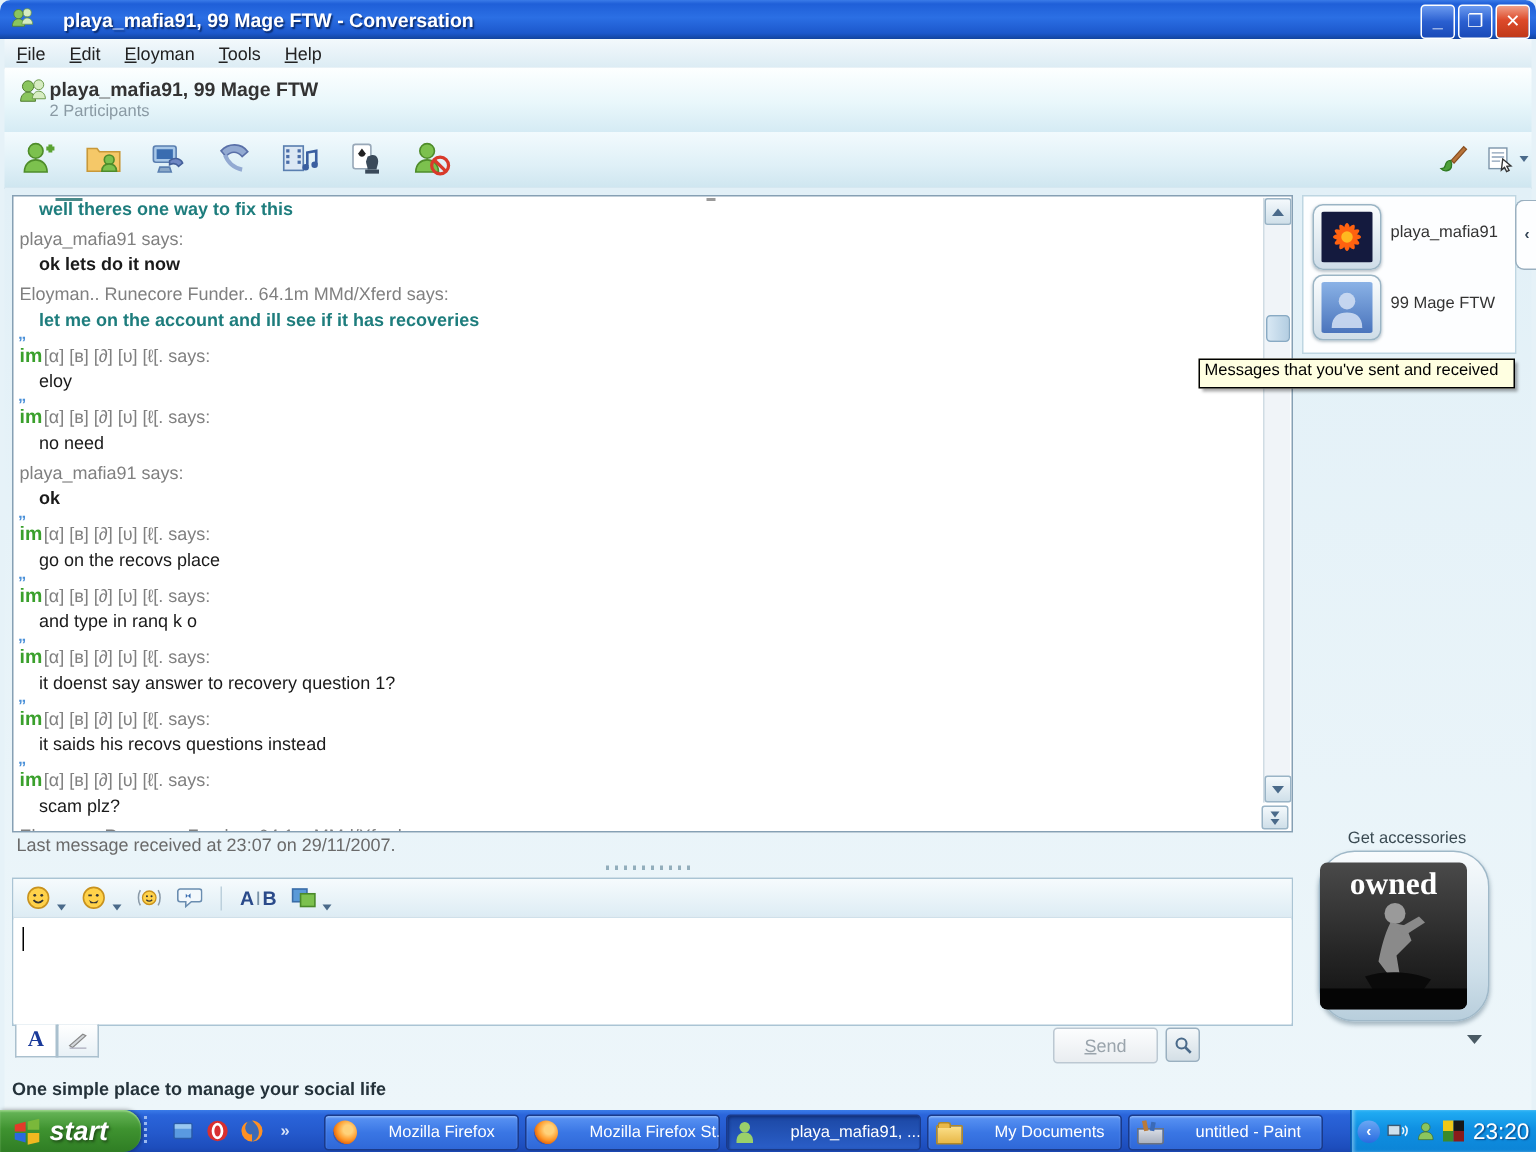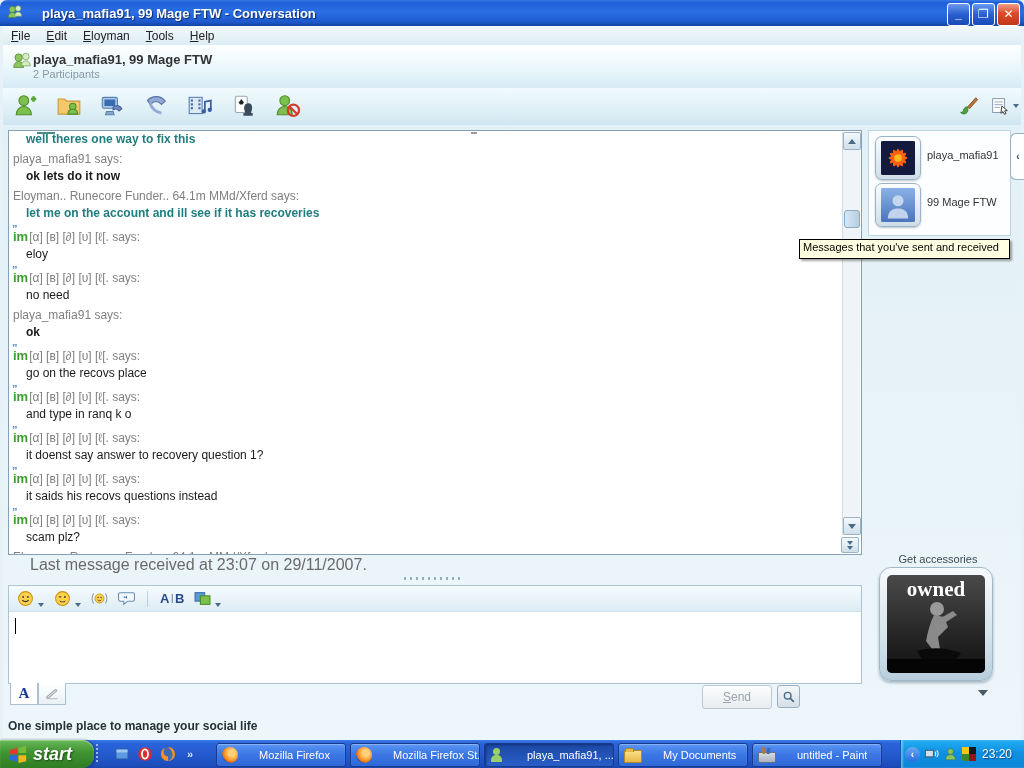--- a/index.html
+++ b/index.html
@@ -62,21 +62,21 @@
   .tri-up{width:0;height:0;border-left:4px solid transparent;border-right:4px solid transparent;
     border-bottom:5px solid #4a6a8a;}
   .tri-dn{width:0;height:0;border-left:4px solid transparent;border-right:4px solid transparent;
     border-top:5px solid #4a6a8a;}
   .sthumb{position:absolute;left:1px;top:78px;width:14px;height:16px;border:1px solid #88aac4;
     border-radius:3px;background:linear-gradient(90deg,#d8e8f4,#b4cee2);}
   .jumpdn{position:absolute;right:2px;top:406px;width:16px;height:14px;border:1px solid #9ab4c6;
     border-radius:2px;background:linear-gradient(180deg,#f4f9fc,#cfdfe9);
     display:flex;align-items:center;justify-content:center;flex-direction:column;gap:1px;}
   .jumpdn .tri-dn{border-left-width:3px;border-right-width:3px;border-top-width:4px;}
-  .chatstatus{position:absolute;left:30px;top:556px;font-size:16px;color:#6a6a6a;}
+  .chatstatus{position:absolute;left:11px;top:556px;font-size:12px;color:#6a6a6a;}
   .splitter{position:absolute;left:8px;top:574px;width:852px;height:8px;display:flex;
     align-items:center;justify-content:center;}
   .splitdots{width:60px;height:3px;
     background:repeating-linear-gradient(90deg,#93aebc 0 2px,transparent 2px 6px);}
   
   .composer{position:absolute;left:8px;top:585px;width:852px;height:97px;border:1px solid #aac4d4;
     background:#fff;}
   .ctoolbar{position:absolute;left:0;top:0;width:100%;height:26px;
     background:linear-gradient(180deg,#f6fbfd,#ddecf4);border-bottom:1px solid #cfe0ea;
     display:flex;align-items:center;padding-left:8px;box-sizing:border-box;gap:10px;}
@@ -109,23 +109,23 @@
     box-shadow:0 1px 2px rgba(60,90,110,.35);display:flex;align-items:center;justify-content:center;}
   .avframe svg{width:36px;height:34px;border-radius:3px;}
   .avlabel{position:absolute;left:58px;font-size:11px;color:#333;}
   .collapse{position:absolute;left:1010px;top:133px;width:14px;height:45px;background:#fdfeff;
     border:1px solid #9ab0c0;border-right:none;border-radius:6px 0 0 6px;color:#345;
     display:flex;align-items:center;justify-content:center;font-size:10px;font-weight:bold;}
   .tooltip{position:absolute;left:799px;top:239px;width:203px;height:16px;background:#ffffe1;
     border:1px solid #000;font-size:11px;color:#000;padding:1px 3px;white-space:nowrap;
     box-shadow:2px 2px 2px rgba(0,0,0,.35);}
   .getacc{position:absolute;left:868px;top:553px;width:140px;text-align:center;font-size:11px;color:#3a4a52;}
-  .ownedframe{position:absolute;left:879px;top:567px;width:112px;height:112px;border-radius:12px;
+  .ownedframe{position:absolute;left:879px;top:567px;width:112px;height:112px;border-radius:24px;
     background:linear-gradient(180deg,#f8fbfd,#cfe0ea 70%,#b8cedc);border:1px solid #9fb8c8;
-    box-shadow:0 2px 3px rgba(60,90,110,.4);display:flex;align-items:center;justify-content:center;}
+    box-shadow:0 2px 3px rgba(60,90,110,.4);display:flex;align-items:center;}
   .ownedimg{position:relative;width:98px;height:98px;border-radius:5px;overflow:hidden;
     background:linear-gradient(180deg,#4a4a4a,#262626 60%,#111);}
   .ownedtxt{position:absolute;left:0;top:2px;width:100%;text-align:center;color:#fff;
     font-weight:bold;font-size:21px;font-family:"Liberation Serif",serif;}
   .sidedown{position:absolute;left:978px;top:690px;width:0;height:0;border-left:5px solid transparent;
     border-right:5px solid transparent;border-top:6px solid #4a5a64;}
   
   .taskbar{position:absolute;left:0;top:740px;width:1024px;height:28px;
     background:linear-gradient(180deg,#3a7be8 0%,#2a64da 12%,#2459cc 55%,#1d4dbc 90%,#1a46b0);}
   .startbtn{position:absolute;left:0;top:0;width:94px;height:28px;border-radius:0 12px 12px 0;
@@ -166,21 +166,21 @@
     background:linear-gradient(180deg,#22aef4,#0f90e2 45%,#0c84d6);
     border-left:1px solid #0a5aa8;box-shadow:inset 2px 0 2px rgba(255,255,255,.35);
     display:flex;align-items:center;gap:4px;padding-left:4px;box-sizing:border-box;}
   .trayicon{width:15px;height:15px;}
   .hidechev{width:15px;height:15px;border-radius:50%;
     background:linear-gradient(180deg,#6aa8f4,#2a6be0);color:#fff;font-size:10px;font-weight:bold;
     display:flex;align-items:center;justify-content:center;}
   .quadsq{width:14px;height:14px;display:grid;grid-template-columns:7px 7px;grid-template-rows:7px 7px;}
   .quadsq i:nth-child(1){background:#f0c818;}.quadsq i:nth-child(2){background:#181818;}
   .quadsq i:nth-child(3){background:#3a8a2a;}.quadsq i:nth-child(4){background:#8a1a1a;}
-  .clock{color:#fff;font-size:12px;margin-left:2px;text-shadow:1px 1px 1px #0a4a8a;}
+  .clock{color:#fff;font-size:15px;margin-left:2px;text-shadow:1px 1px 1px #0a4a8a;}
 </style>
 </head>
 <body>
 
 <div class="screen">
 
   <div class="titlebar">
     <svg class="ticon" viewBox="0 0 20 20">
       <circle cx="7" cy="6" r="3.4" fill="#8ac55e" stroke="#4e7a2e" stroke-width=".6"></circle>
       <path d="M2.5 15c0-4 2.5-5.5 4.5-5.5S11.5 11 11.5 15z" fill="#8ac55e" stroke="#4e7a2e" stroke-width=".6"></path>

